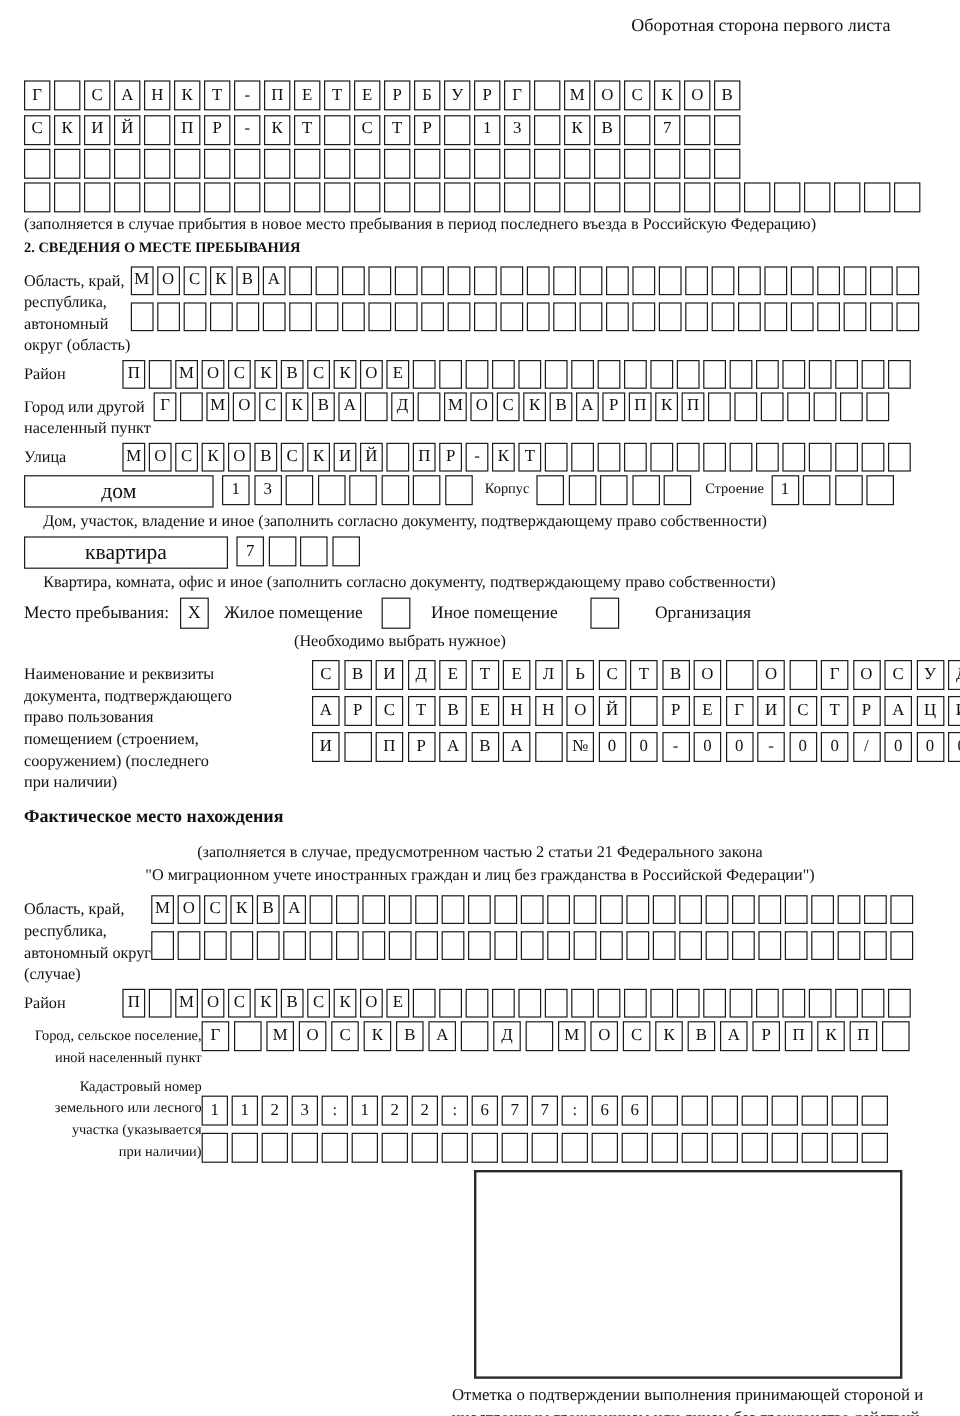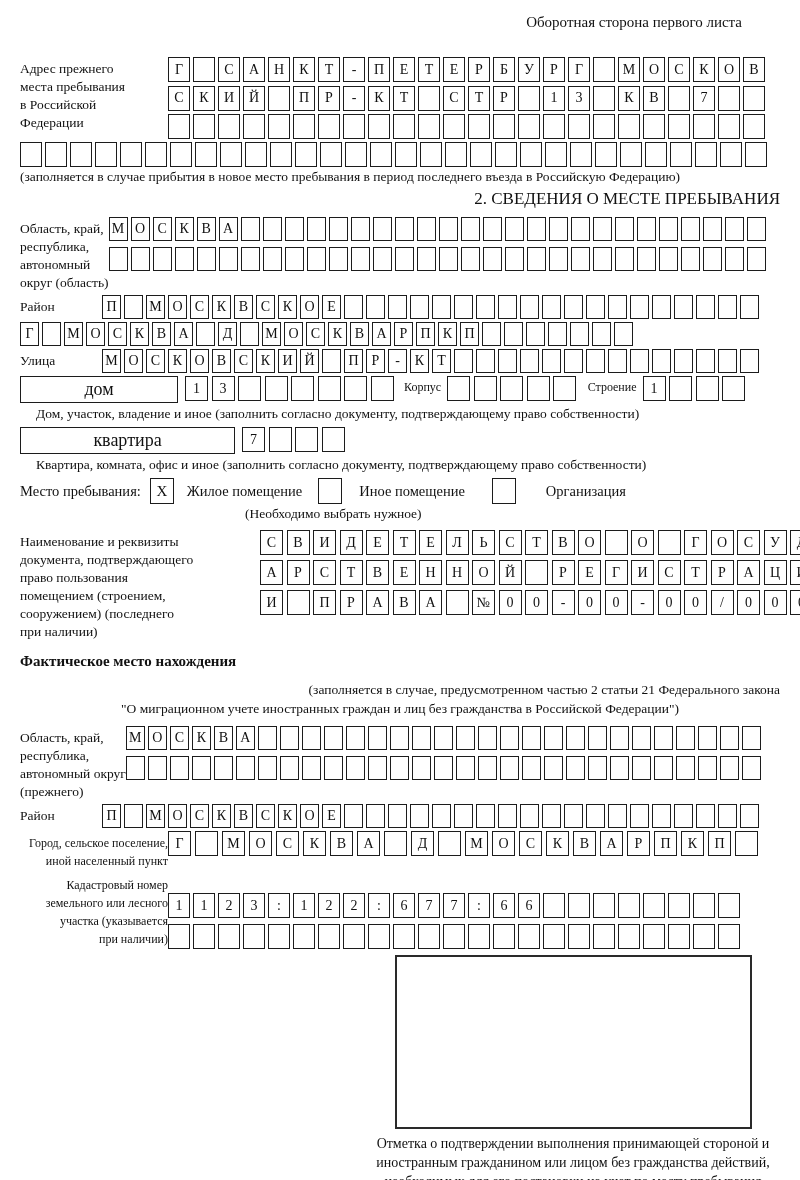--- a/index.html
+++ b/index.html
@@ -5,21 +5,21 @@
   * { margin:0; padding:0; box-sizing:border-box; }
   html,body { background:#fff; }
   body {
     width:800px; height:1180px;
     padding:14px 20px 10px 20px;
     color:#111;
     font-family:"Liberation Serif","DejaVu Serif",serif;
     font-size:14px;
     overflow:hidden;
   }
-  .hdr-note { text-align:right; padding-right:38px; font-size:15px; margin-bottom:26px; }
+  .hdr-note { text-align:right; padding-right:38px; font-size:15px; margin-bottom:36px; }
 
   .row { display:flex; align-items:flex-start; margin-bottom:3px; }
   .lbl { font-size:13.5px; line-height:18px; padding-top:3px; }
   .lbl div { white-space:nowrap; }
   .lw-148 { flex:0 0 148px; }
   .lw-82  { flex:0 0 82px; }
   .lw-95  { flex:0 0 95px; }
   .lw-108 { flex:0 0 108px; }
   .lw-198 { flex:0 0 198px; }
   .lw-148b{ flex:0 0 148px; font-size:12px;text-align:right; }
@@ -33,32 +33,32 @@
   }
   .c1 .cell  { width:22px; height:25px; margin-right:3px; }
   .c2 .cell  { width:19px; height:24px; margin-right:3px; }
   .c3 .cell  { width:23px; height:25px; margin-right:3.5px; }
   .c4 .cell  { width:23px; height:25px; margin-right:3.5px; }
   .c5 .cell  { width:23px; height:25px; margin-right:4px; }
   .c5k .cell { width:22px; height:25px; margin-right:3px; }
 
   .caption { font-size:13.5px; margin:2px 0 4px 0; }
   .caption-left { font-size:13.5px; margin:2px 0 5px 16px; }
-  .h-sect { text-align:right; font-weight:normal; font-size:17px; margin:4px 0 8px 0; }
+  .h-sect { text-align:left; font-weight:bold; font-size:12px; margin:4px 0 8px 0; }
   .h-sub  { text-align:left; font-weight:bold; font-size:15px; margin:12px 0 10px 0; }
-  .note-c { text-align:right; font-size:13.5px; line-height:19px; }
+  .note-c { text-align:center; font-size:13.5px; line-height:19px; }
   .note-c2{ text-align:center; font-size:13.5px; line-height:19px; margin-bottom:8px; }
 
   .bigbox {
     border:1.8px solid #1c1c1c; height:27px;
     display:inline-flex; align-items:center; justify-content:center;
     font-size:18px;
   }
   .bb-dom { width:158px; margin-right:7px; }
-  .bb-kv  { width:215px; margin-right:7px; }
+  .bb-kv  { width:170px; margin-right:7px; }
   .inline-lbl { font-size:12px; padding-top:4px; white-space:nowrap; }
 
   .stay-row { display:flex; align-items:center; margin:4px 0 2px 0; font-size:14.5px; }
   .chk {
     width:24px; height:26px; border:1.8px solid #1c1c1c;
     display:inline-flex; align-items:center; justify-content:center;
     font-size:15px; flex:0 0 auto;
   }
   .stay-note { font-size:13.5px; margin:1px 0 8px 225px; }
 
@@ -73,26 +73,20 @@
     width:470px; margin-left:318px; margin-top:5px;
     text-align:center; font-size:14px; line-height:19px;
   }
 </style>
 </head>
 <body>
 
 <div class="hdr-note">Оборотная сторона первого листа</div>
 
 <div class="row">
-  <div class="lbl lw-148">
-    <div>Адрес прежнего</div>
-    <div>места пребывания</div>
-    <div>в Российской</div>
-    <div>Федерации</div>
-  </div>
   <div class="cellcol">
     <div class="cells c1" style="margin-bottom:3.5px">
         <span class="cell">Г</span>
         <span class="cell"></span>
         <span class="cell">С</span>
         <span class="cell">А</span>
         <span class="cell">Н</span>
         <span class="cell">К</span>
         <span class="cell">Т</span>
         <span class="cell">-</span>
@@ -310,20 +304,24 @@
       <span class="cell"></span>
       <span class="cell"></span>
       <span class="cell"></span>
       <span class="cell"></span>
       <span class="cell"></span>
       <span class="cell"></span>
     </div>
 </div>
 
 <div class="row">
+  <div class="lbl lw-108">
+    <div>Город или другой</div>
+    <div>населенный пункт</div>
+  </div>
   <div class="cells c2">
       <span class="cell">Г</span>
       <span class="cell"></span>
       <span class="cell">М</span>
       <span class="cell">О</span>
       <span class="cell">С</span>
       <span class="cell">К</span>
       <span class="cell">В</span>
       <span class="cell">А</span>
       <span class="cell"></span>
@@ -523,21 +521,21 @@
 
 <div class="h-sub">Фактическое место нахождения</div>
 <div class="note-c">(заполняется в случае, предусмотренном частью 2 статьи 21 Федерального закона</div>
 <div class="note-c2">"О миграционном учете иностранных граждан и лиц без гражданства в Российской Федерации")</div>
 
 <div class="row">
   <div class="lbl lw-95">
     <div>Область, край,</div>
     <div>республика,</div>
     <div>автономный округ</div>
-    <div>(прежнего)</div>
+    <div>(случае)</div>
   </div>
   <div class="cellcol">
     <div class="cells c2">
         <span class="cell">М</span>
         <span class="cell">О</span>
         <span class="cell">С</span>
         <span class="cell">К</span>
         <span class="cell">В</span>
         <span class="cell">А</span>
         <span class="cell"></span>

